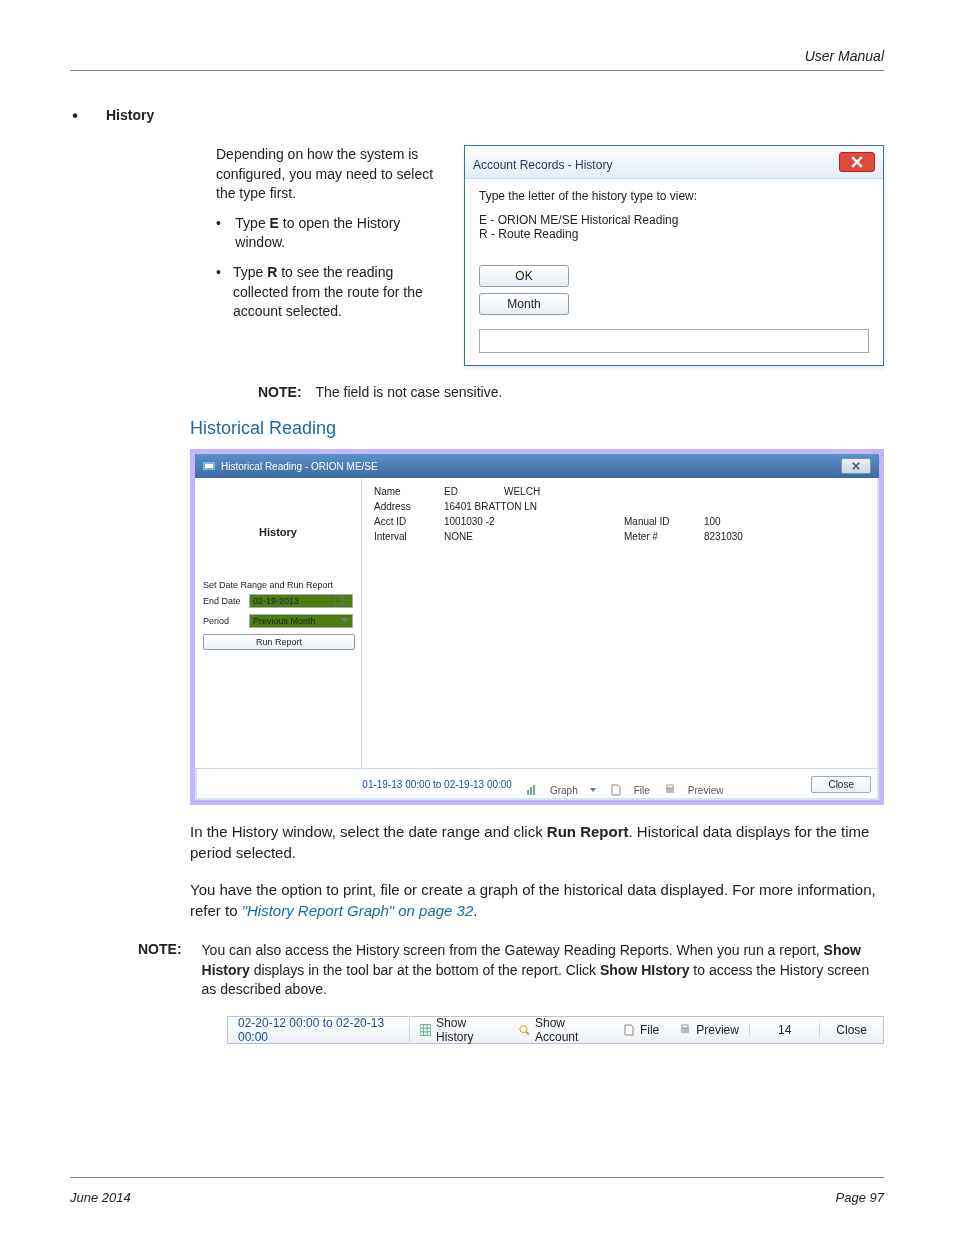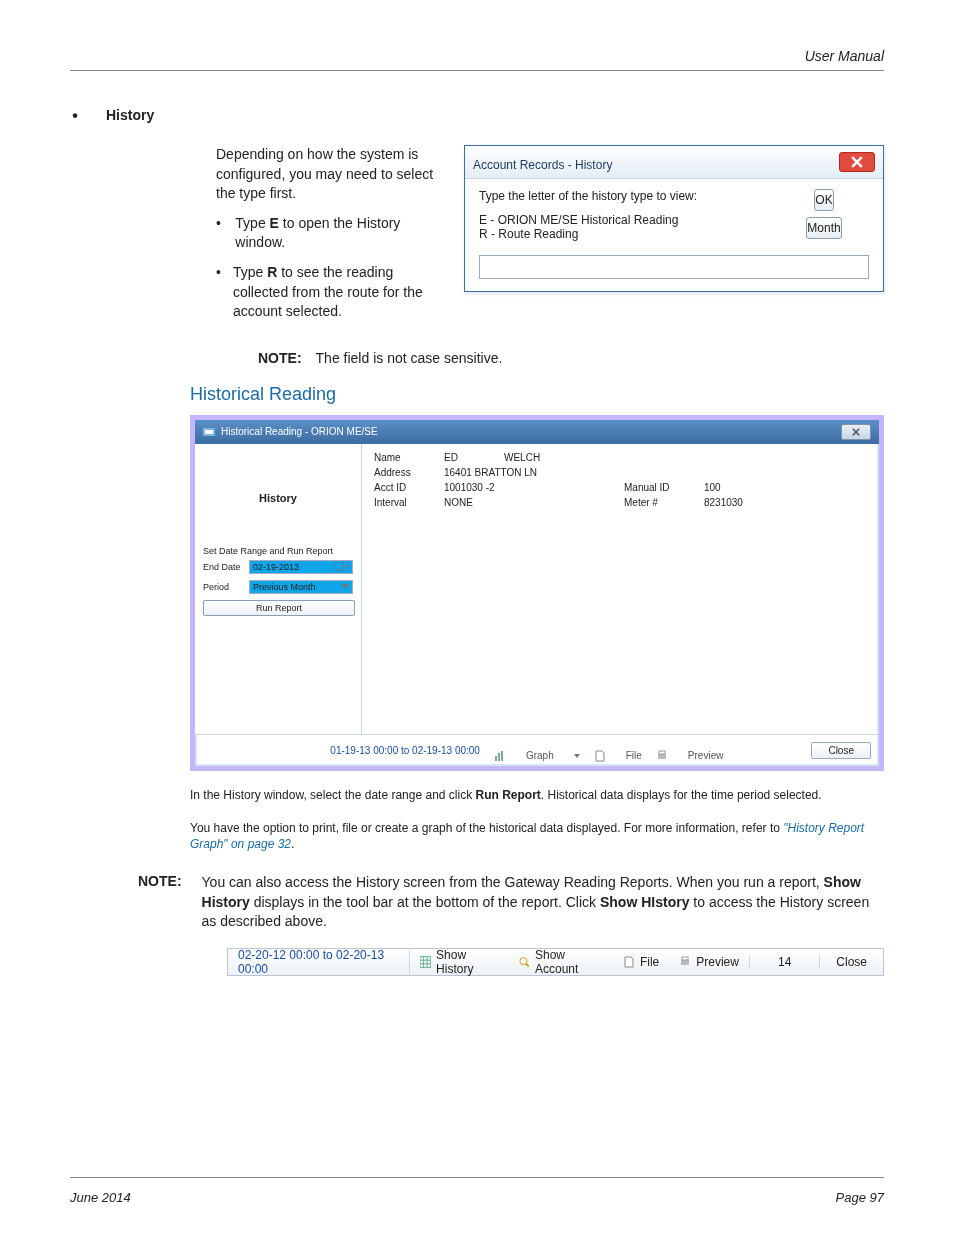--- a/index.html
+++ b/index.html
@@ -51,23 +51,23 @@
     color: #234;
     border-bottom: 1px solid #c5d6e8;
   }
   .dialog1 .ttl { color: #1b3a5c; }
   .dialog1 .close-x {
     background: #e04b3f; color:#fff; width: 34px; height: 18px;
     border-radius: 3px; display:flex; align-items:center; justify-content:center;
     font-weight:bold; font-size:12px; border:1px solid #b02a20;
   }
   .dialog1 .body { padding: 10px 14px 12px 14px; }
-  .dialog1 .body-row { display:flex; gap: 24px; }
+  .dialog1 .body-row { display:flex; gap: 24px; flex-direction: column; }
   .dialog1 .opts { flex:1; }
-  .dialog1 .btns { width: 90px; display:flex; flex-direction:column; gap:6px;align-items:center; }
+  .dialog1 .btns { width: 90px; display:flex; flex-direction:column; gap:6px; }
   .win-btn {
     border:1px solid #8a9db1; border-radius:3px; padding:3px 0;
     text-align:center; font-size:12px; background:linear-gradient(#fff,#e8eef4);
     cursor:pointer;
   }
   .dialog1 input[type=text] {
     margin-top: 14px; width: 100%; box-sizing:border-box;
     border:1px solid #9ab; padding:4px 6px; font-size:12px;
   }
 
@@ -92,46 +92,46 @@
     width: 150px; border-right:1px solid #c9d6e4; padding:8px;
     background: #fff;
   }
   .dialog2 .side h3 { text-align:center; font-weight:bold; font-size:11px; margin: 40px 0 42px 0;}
   .dialog2 .side-lbl { font-size:9px; margin-bottom:4px; }
   .dialog2 .mini-row { display:flex; gap:6px; align-items:center; margin-bottom:6px; font-size:9px;}
   .dialog2 .mini-row .lab{ width:40px;}
   .dialog2 .mini-in {
     flex:1; border:1px solid #aab; padding:1px 3px; font-size:9px;
     display:flex; justify-content:space-between; align-items:center;
-    background:#0ea5e9;
+    background:#4d7c0f;
   }
   .dialog2 .runbtn {
     width:100%; border:1px solid #8a9db1; font-size:9px; padding:2px 0;
     text-align:center; background:linear-gradient(#fff,#edf1f6); cursor:pointer;
     border-radius:2px;
   }
   .dialog2 .main { flex:1; padding: 8px 12px; }
   .dialog2 .info-grid {
     display:grid; grid-template-columns: 70px 60px 120px 80px 70px;
     row-gap:4px; font-size:10px;
   }
   .dialog2 .footer-bar {
     border-top:1px solid #c9d6e4; padding:4px 8px; font-size:10px;
     display:flex; justify-content:flex-end; gap:14px; align-items:center;
   }
   .dialog2 .footer-bar .range { color:#1b4ba0; }
-  .dialog2 .footer-item { display:flex; align-items:center; gap:20px; color:#555;margin-top:11px;}
+  .dialog2 .footer-item { display:flex; align-items:center; gap:12px; color:#555;margin-top:11px;}
   .dialog2 .close-btn {
     border:1px solid #9ab; padding:2px 16px; font-size:10px; cursor:pointer;
     background:linear-gradient(#fff,#ecf1f7); border-radius:2px;
   }
   .ico { width:12px; height:12px; display:inline-block; }
   svg { display:block; }
 
-  .para { margin: 16px 0; font-size:12px; line-height:1.4; }
+  .para { margin: 16px 0; font-size:15px; line-height:1.4; }
   .link { color:#1b6aa5; font-style:italic; }
 
   .toolbar-strip {
     border:1px solid #b7c5d4; display:flex; align-items:center;
     font-size:12px; background:linear-gradient(#fefefe,#edf1f6);
     height:26px;
   }
   .toolbar-strip .range2 { color:#1b4ba0; padding:0 10px; border-right:1px solid #cfd8e2;}
   .toolbar-strip .titem { padding:0 10px; display:flex; align-items:center; gap:5px; }
   .toolbar-strip .spacer { flex:1; }

